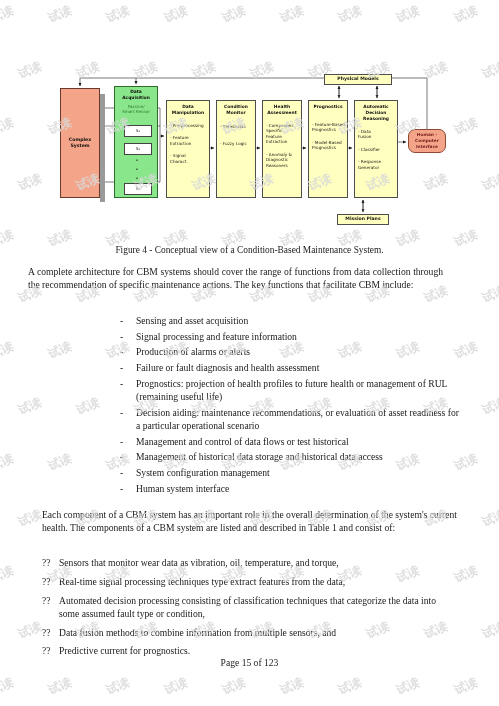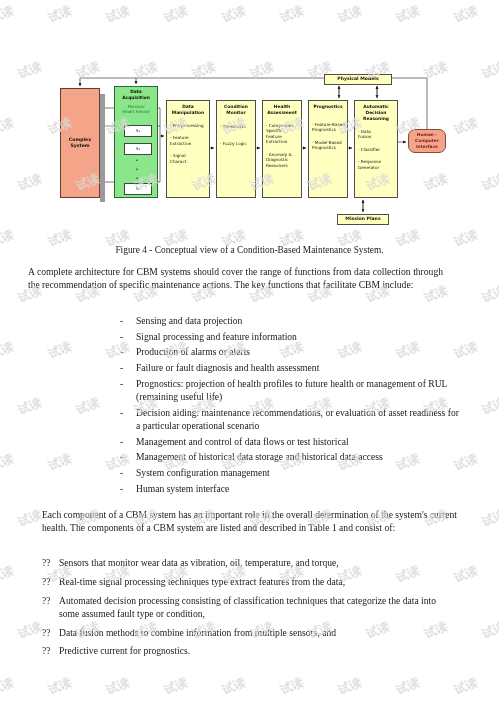--- a/index.html
+++ b/index.html
@@ -308,21 +308,21 @@
     </div>
   </div>
 
   <div class="caption">Figure 4 - Conceptual view of a Condition-Based Maintenance System.</div>
 
   <div class="para" id="para-1">A complete architecture for CBM systems should cover the range of functions from data collection through the recommendation of specific maintenance actions.  The key functions that facilitate CBM include:</div>
 
   <div class="dash-list">
     <div class="dash-item">
       <span class="bullet">-</span>
-      <span class="txt">Sensing and data projection</span>
+      <span class="txt">Sensing and asset acquisition</span>
     </div>
     <div class="dash-item">
       <span class="bullet">-</span>
       <span class="txt">Signal processing and feature information</span>
     </div>
     <div class="dash-item">
       <span class="bullet">-</span>
       <span class="txt">Production of alarms or alerts</span>
     </div>
     <div class="dash-item">
@@ -373,20 +373,21 @@
     <div class="qq-item">
       <span class="bullet">??</span>
       <span class="txt">Data fusion methods to combine information from multiple sensors, and</span>
     </div>
     <div class="qq-item">
       <span class="bullet">??</span>
       <span class="txt">Predictive current for prognostics.</span>
     </div>
   </div>
 
+  <div class="footer">Page 15 of 123</div>
 
   <div class="watermarks" id="wm-layer">
       <span class="wm" style="left: -10px; top: 6px;">试读</span>
       <span class="wm" style="left: 48px; top: 6px;">试读</span>
       <span class="wm" style="left: 106px; top: 6px;">试读</span>
       <span class="wm" style="left: 164px; top: 6px;">试读</span>
       <span class="wm" style="left: 222px; top: 6px;">试读</span>
       <span class="wm" style="left: 280px; top: 6px;">试读</span>
       <span class="wm" style="left: 338px; top: 6px;">试读</span>
       <span class="wm" style="left: 396px; top: 6px;">试读</span>

